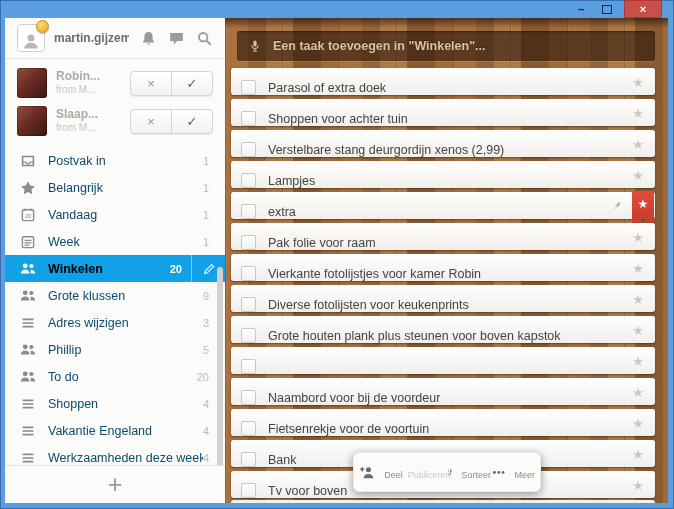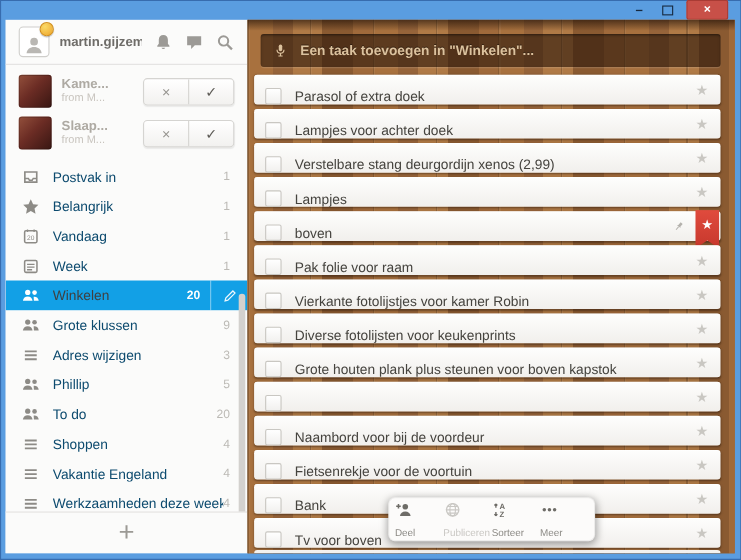--- a/index.html
+++ b/index.html
@@ -45,21 +45,21 @@
   .seg-btn.ok{border-left:1px solid #d5d4d1;color:#5f5d58;}
   
   #lists{flex:1;position:relative;overflow:hidden;margin-top:5px;}
   .list-row{height:27px;display:flex;align-items:center;padding:0 16px 0 15px;cursor:pointer;}
   .licon{width:16px;height:16px;min-width:16px;color:#8d8b86;}
   .list-row .label{flex:1;margin-left:12px;font-size:12.5px;color:#0c4a6e;
     white-space:nowrap;overflow:hidden;}
   .list-row .count{font-size:11px;color:#bcbab5;}
   .list-row.selected{background:#12a0e6;padding-right:0;}
   .list-row.selected .licon{color:#fff;}
-  .list-row.selected .label{color:#404040;font-weight:normal;}
+  .list-row.selected .label{color:#000000;font-weight:bold;}
   .list-row.selected .count{color:#fff;font-weight:bold;}
   .edit-cell{width:33px;height:27px;margin-left:9px;display:flex;align-items:center;
     justify-content:center;border-left:1px solid rgba(255,255,255,.45);color:#eaf6fd;}
   .edit-cell .ic{width:14px;height:14px;}
   .scroll-thumb{position:absolute;right:2px;top:120px;width:6px;height:204px;
     background:#d3d1ce;border-radius:3px;}
   .addlist{height:37px;min-height:37px;border-top:1px solid #e3e2e0;display:flex;
     align-items:center;justify-content:center;color:#9c9a95;font-size:25px;font-weight:300;
     cursor:pointer;background:#fbfbfa;}
   
@@ -93,21 +93,21 @@
     background:linear-gradient(#e04b3d,#c6372c);
     clip-path:polygon(0 0,100% 0,100% 100%,50% 79%,0 100%);
     display:flex;justify-content:center;box-shadow:0 1px 2px rgba(0,0,0,.3);cursor:pointer;}
   .rstar{color:#fff;font-size:12px;line-height:1;margin-top:7px;}
   .sliver{position:absolute;left:6px;right:13px;bottom:0;height:3px;
     background:#f3f1ee;border-radius:3px 3px 0 0;}
   
   #toolbar{position:absolute;left:128px;top:434px;height:40px;background:#fcfbfa;
     border-radius:6px;box-shadow:0 2px 8px rgba(0,0,0,.4), inset 0 0 0 1px rgba(0,0,0,.06);
     display:flex;align-items:center;padding:0 6px;}
-  .tbi{width:44px;display:flex;flex-direction:column;align-items:flex-start;justify-content:center;
+  .tbi{width:44px;display:flex;flex-direction:row;align-items:flex-end;justify-content:center;
     gap:8px;cursor:pointer;color:#6e6c67;}
   .tbic{width:17px;height:15px;}
   .tbl{font-size:9px;color:#8c8a85;}
   .tbi.dis{color:#c9c7c3;cursor:default;}
   .tbi.dis .tbl{color:#c9c7c3;}
 </style>
 </head>
 <body>
 
 <div id="window">
@@ -144,21 +144,21 @@
           <svg viewBox="0 0 16 16">
             <circle cx="6.8" cy="6.8" r="4" fill="none" stroke="currentColor" stroke-width="1.7"></circle>
             <path d="M9.8 9.8L14 14" stroke="currentColor" stroke-width="1.9"></path>
           </svg>
         </span>
     </div>
     <div id="notifs">
   <div class="notif">
     <span class="navatar"></span>
     <span class="ncol">
-      <span class="ntitle">Kame...</span>
+      <span class="ntitle">Robin...</span>
       <span class="nsub">from M...</span>
     </span>
     <span class="seg">
       <span class="seg-btn">×</span>
       <span class="seg-btn ok">✓</span>
     </span>
   </div>
   <div class="notif">
     <span class="navatar"></span>
     <span class="ncol">
@@ -334,39 +334,39 @@
     </div>
     <div id="tasks">
   <div class="task">
     <span class="cb"></span>
     <span class="task-title">Parasol of extra doek</span>
 
     <span class="task-star">★</span>
   </div>
   <div class="task">
     <span class="cb"></span>
-    <span class="task-title">Lampjes voor achter doek</span>
+    <span class="task-title">Shoppen voor achter tuin</span>
 
     <span class="task-star">★</span>
   </div>
   <div class="task">
     <span class="cb"></span>
     <span class="task-title">Verstelbare stang deurgordijn xenos (2,99)</span>
 
     <span class="task-star">★</span>
   </div>
   <div class="task">
     <span class="cb"></span>
     <span class="task-title">Lampjes</span>
 
     <span class="task-star">★</span>
   </div>
   <div class="task">
     <span class="cb"></span>
-    <span class="task-title">boven</span>
+    <span class="task-title">extra</span>
     <span class="ic pinic">
             <svg viewBox="0 0 16 16">
               <g transform="rotate(40 8 8)">
                 <path d="M6.4 2.4h3.2v4.4l1.2 1.2H5.2l1.2-1.2z" fill="currentColor"></path>
                 <path d="M8 8v5" stroke="currentColor" stroke-width="1.2"></path>
               </g>
             </svg>
           </span>
     <span class="ribbon">
            <span class="rstar">★</span>

